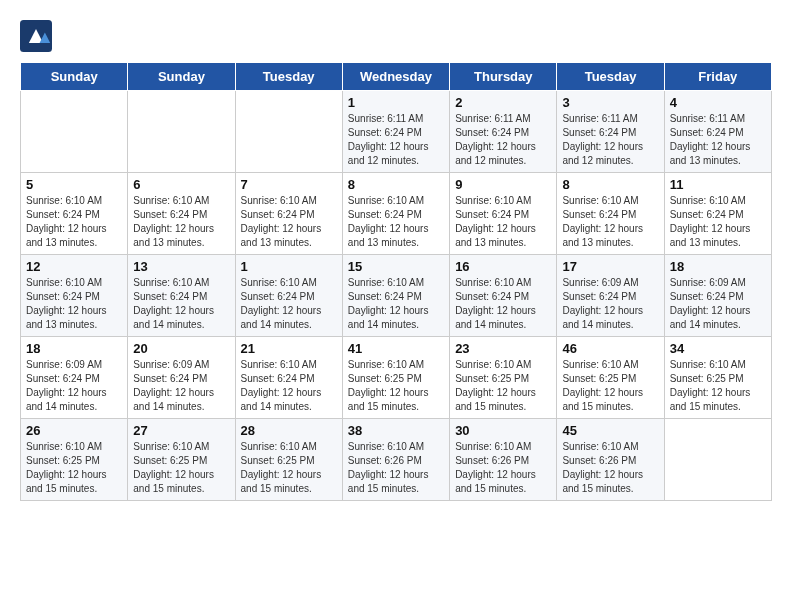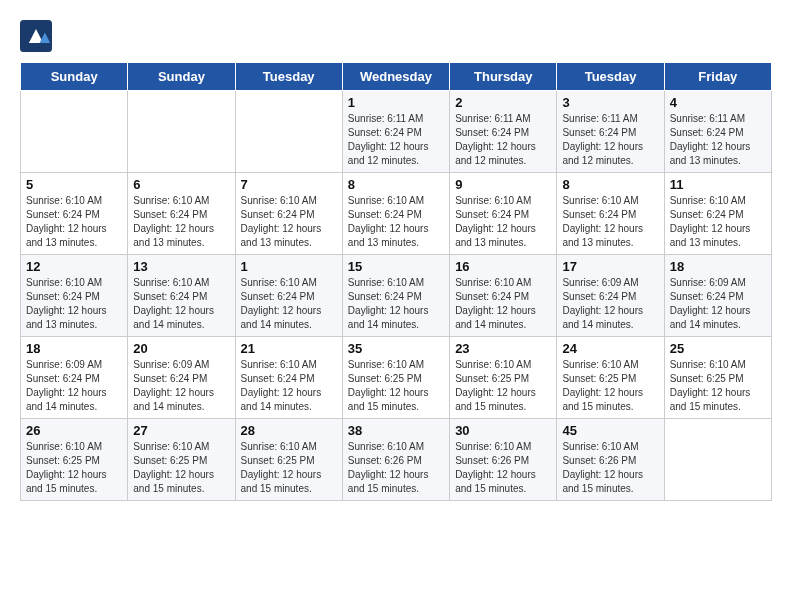--- a/index.html
+++ b/index.html
@@ -270,42 +270,42 @@
 and 14 minutes.</div>
         </td>
         <td>
           <span class="day-number">21</span>
           <div class="day-info" style="white-space: pre-line;">Sunrise: 6:10 AM
 Sunset: 6:24 PM
 Daylight: 12 hours
 and 14 minutes.</div>
         </td>
         <td>
-          <span class="day-number">35</span>
+          <span class="day-number">41</span>
           <div class="day-info" style="white-space: pre-line;">Sunrise: 6:10 AM
 Sunset: 6:25 PM
 Daylight: 12 hours
 and 15 minutes.</div>
         </td>
         <td>
           <span class="day-number">23</span>
           <div class="day-info" style="white-space: pre-line;">Sunrise: 6:10 AM
 Sunset: 6:25 PM
 Daylight: 12 hours
 and 15 minutes.</div>
         </td>
         <td>
-          <span class="day-number">24</span>
-          <div class="day-info" style="white-space: pre-line;">Sunrise: 6:10 AM
-Sunset: 6:25 PM
-Daylight: 12 hours
-and 15 minutes.</div>
-        </td>
-        <td>
-          <span class="day-number">25</span>
+          <span class="day-number">46</span>
+          <div class="day-info" style="white-space: pre-line;">Sunrise: 6:10 AM
+Sunset: 6:25 PM
+Daylight: 12 hours
+and 15 minutes.</div>
+        </td>
+        <td>
+          <span class="day-number">34</span>
           <div class="day-info" style="white-space: pre-line;">Sunrise: 6:10 AM
 Sunset: 6:25 PM
 Daylight: 12 hours
 and 15 minutes.</div>
         </td>
       </tr>
       <tr>
         <td>
           <span class="day-number">26</span>
           <div class="day-info" style="white-space: pre-line;">Sunrise: 6:10 AM

